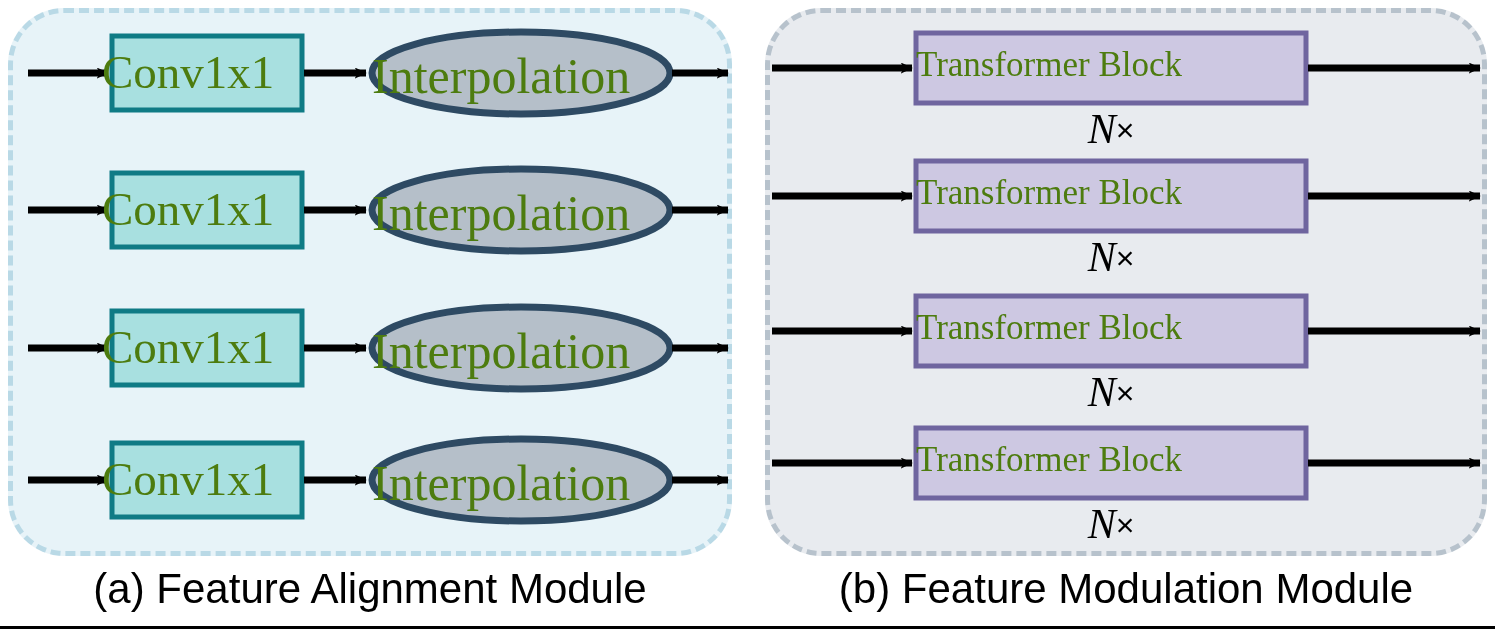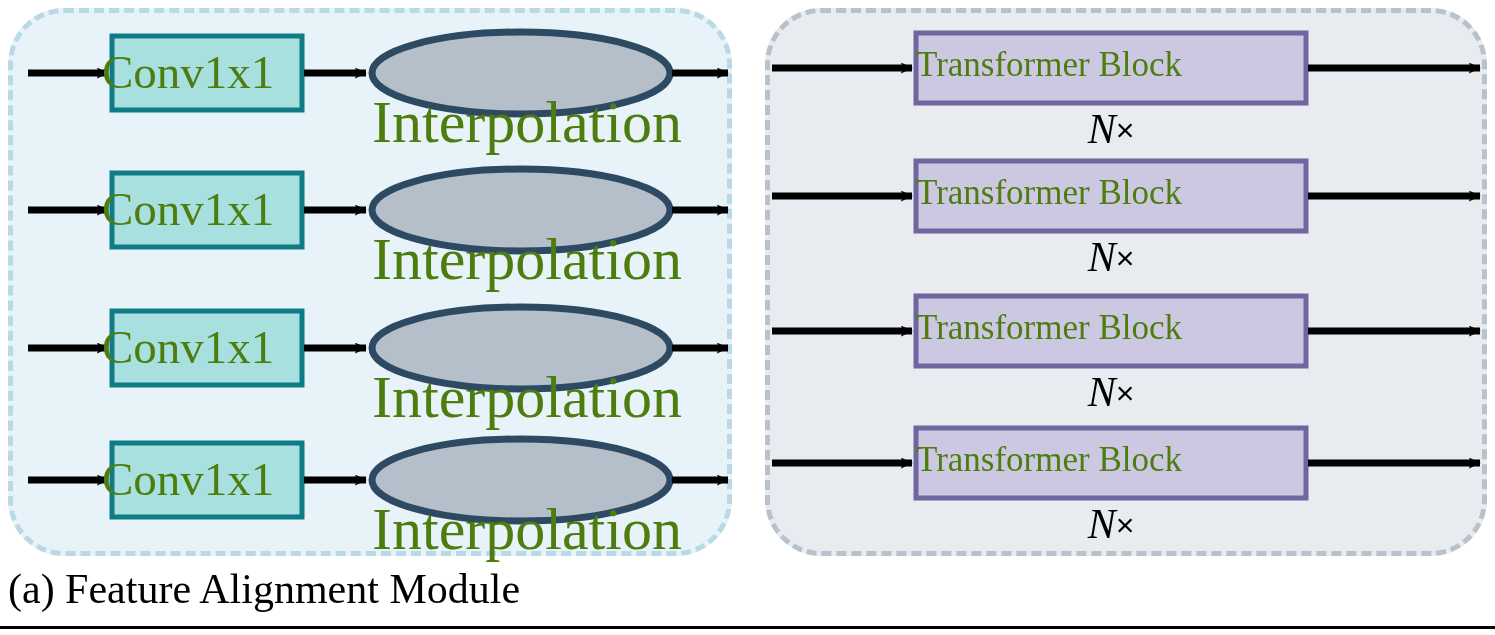--- a/index.html
+++ b/index.html
@@ -44,21 +44,22 @@
 
   
   .caption {
     position: absolute;
     top: 558px;
     height: 62px;
     line-height: 62px;
     font-size: 42px;
     color: #000000;
     white-space: nowrap;
-    font-family: Liberation Serif, serif;
+    text-align: center;
+    font-family: Liberation Sans, sans-serif;
   }
   .caption-a { left: 8px;   width: 724px; }
   .caption-b { left: 765px; width: 722px; }
 
   
   .bottom-rule {
     position: absolute;
     left: 0;
     top: 626px;
     width: 1495px;
@@ -82,23 +83,22 @@
     color: #4d7c0f;
     white-space: nowrap;
     text-align: left;
     font-family: Liberation Serif, serif;
   }
   .conv-label {
     font-size: 47px;
     line-height: 1;
   }
   .interp-label {
-    font-size: 60px;
-    line-height: 1;
-    margin-top: 41px;
+    font-size: 50px;
+    line-height: 1;
   }
   .tb-label {
     font-size: 35px;
     line-height: 1;
   }
   .nx-label {
     position: absolute;
     font-family: "Liberation Serif", serif;
     font-style: italic;
     font-size: 42px;
@@ -211,16 +211,17 @@
   <div class="nx-label" style="left:916px; top:371px; width:390px;">
     <span>N</span><span class="mul">×</span>
   </div>
 
   <div class="node-label tb-label" style="left:916px; top:442px; width:390px;">Transformer Block</div>
   <div class="nx-label" style="left:916px; top:503px; width:390px;">
     <span>N</span><span class="mul">×</span>
   </div>
 
   <div class="caption caption-a">(a) Feature Alignment Module</div>
+  <div class="caption caption-b">(b) Feature Modulation Module</div>
 
   <div class="bottom-rule"></div>
 
 </div>
 
 </body></html>

